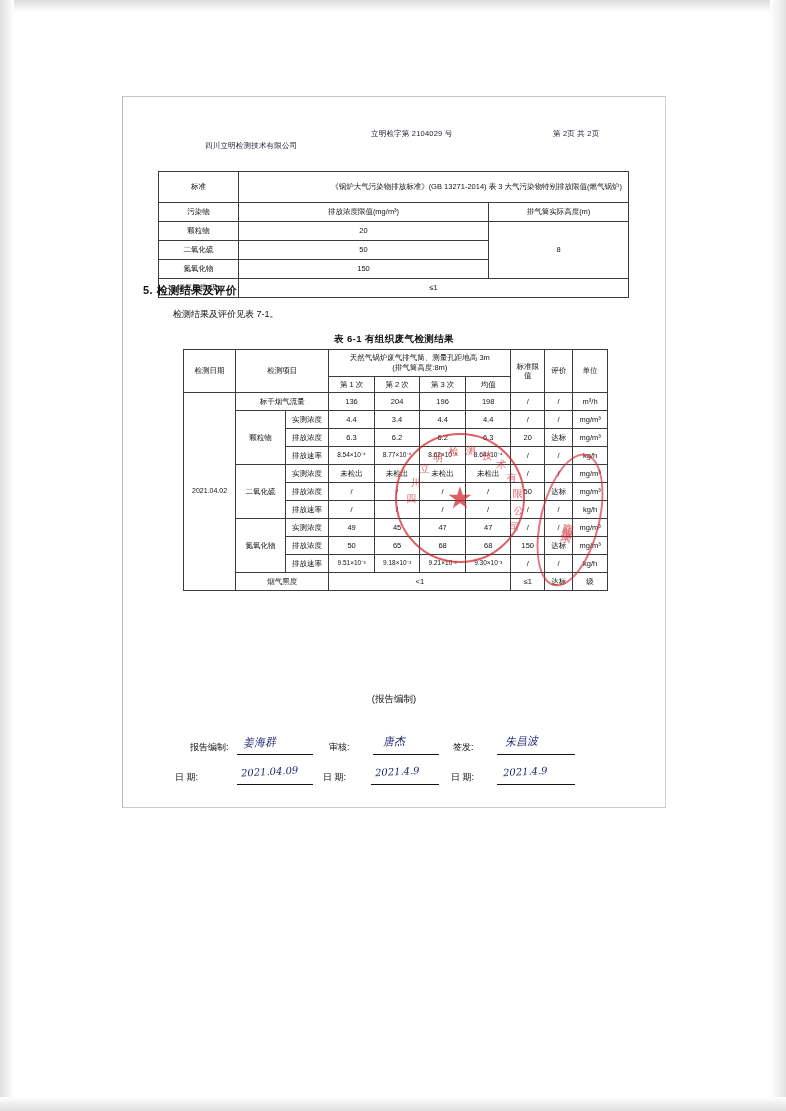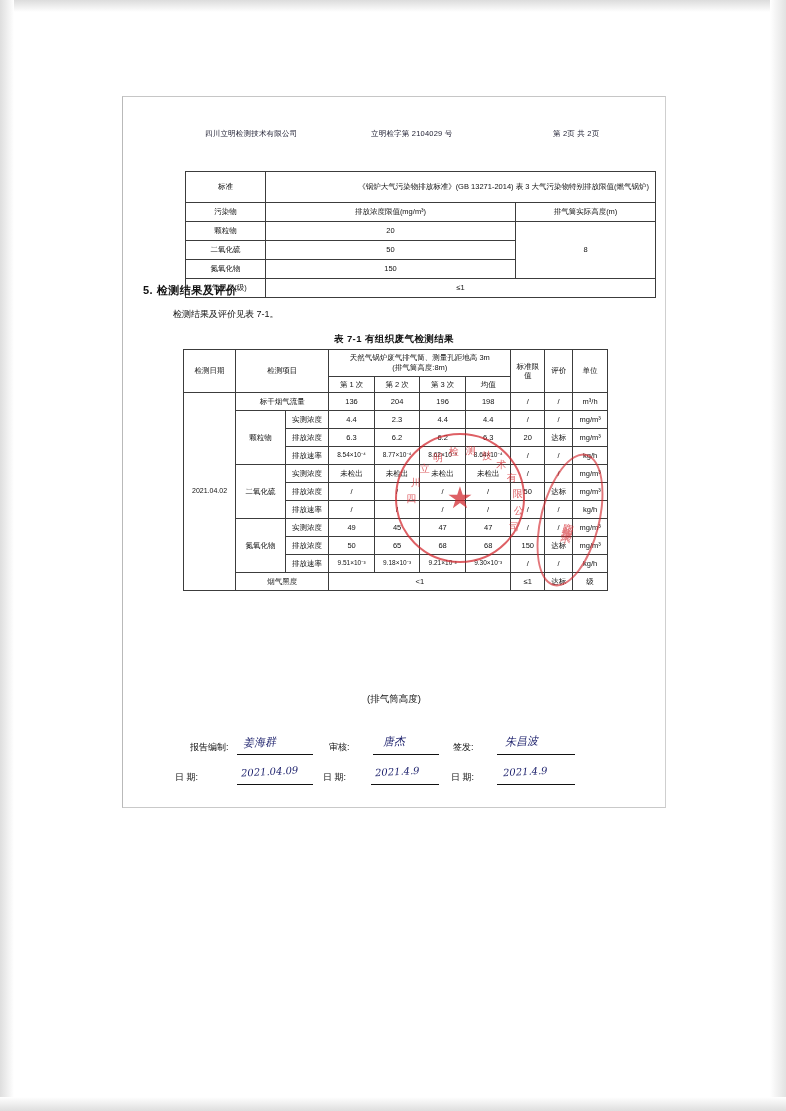--- a/index.html
+++ b/index.html
@@ -60,21 +60,21 @@
 
   .hdr {
     position: absolute;
     top: 32px;
     left: 0;
     width: 100%;
     font-size: 7.5px;
     color: #1a1a2e;
     letter-spacing: .2px;
   }
-  .hdr .h-left { position:absolute; left: 82px; top:0; }
+  .hdr .h-left { position:absolute; left: 82px; top:12px; }
   .hdr .h-mid  { position:absolute; left: 248px; top:0; }
   .hdr .h-right{ position:absolute; left: 430px; top:0; }
 
   .caption {
     text-align: center;
     font-size: 9.5px;
     font-weight: bold;
     color: #111;
     letter-spacing: .4px;
   }
@@ -94,21 +94,21 @@
     line-height: 1.25;
   }
 
   
   .wrap41 {
     position: absolute;
     left: 35px;
     top: 74px;
     width: 470px;
   }
-  .t41 { width: 470px; margin-left: 27px; }
+  .t41 { width: 470px; }
   .t41 .r1 td { height: 26px; }
   .t41 .rr td { height: 16px; }
   .t41 .std-txt { text-align: right; padding: 2px 6px; line-height: 1.35; }
 
   
   .sec5 {
     position: absolute;
     left: 20px;
     top: 186px;
     font-size: 11px;
@@ -295,21 +295,21 @@
               <td>烟气黑度(级)</td>
               <td colspan="2">≤1</td>
             </tr>
           </tbody>
         </table>
       </div>
 
       <div class="sec5">5. 检测结果及评价</div>
       <div class="sec5-body">检测结果及评价见表 7-1。</div>
 
-      <div class="caption caption51">表 7-1   有组织废气检测结果</div>
+      <div class="caption caption51">表 6-1   有组织废气检测结果</div>
 
       <div class="wrap51">
         <table class="t t51">
           <colgroup>
             <col style="width:48px">
               <col style="width:46px">
               <col style="width:40px">
             <col style="width:42px">
               <col style="width:42px">
               <col style="width:42px">
@@ -346,21 +346,21 @@
               <td>198</td>
               <td>/</td>
               <td>/</td>
               <td>m³/h</td>
             </tr>
 
             <tr>
               <td rowspan="3">颗粒物</td>
               <td>实测浓度</td>
               <td>4.4</td>
-              <td>2.3</td>
+              <td>3.4</td>
               <td>4.4</td>
               <td>4.4</td>
               <td>/</td>
               <td>/</td>
               <td>mg/m³</td>
             </tr>
             <tr>
               <td>排放浓度</td>
               <td>6.3</td>
               <td>6.2</td>
@@ -449,21 +449,21 @@
               <td colspan="2">烟气黑度</td>
               <td colspan="4">&lt;1</td>
               <td>≤1</td>
               <td>达标</td>
               <td>级</td>
             </tr>
           </tbody>
         </table>
       </div>
 
-      <div class="endtext2">(排气筒高度)</div>
+      <div class="endtext2">(报告编制)</div>
 
       <div class="sig">
         <div class="sig-row">
           <span class="sig-label" style="left:15px; top:4px;">报告编制:</span>
           <span class="hand" style="left:68px; top:-2px;">姜海群</span>
           <span class="uline" style="left:62px; top:17px; width:76px;"></span>
 
           <span class="sig-label" style="left:154px; top:4px;">审核:</span>
           <span class="hand" style="left:208px; top:-3px;">唐杰</span>
           <span class="uline" style="left:198px; top:17px; width:66px;"></span>

